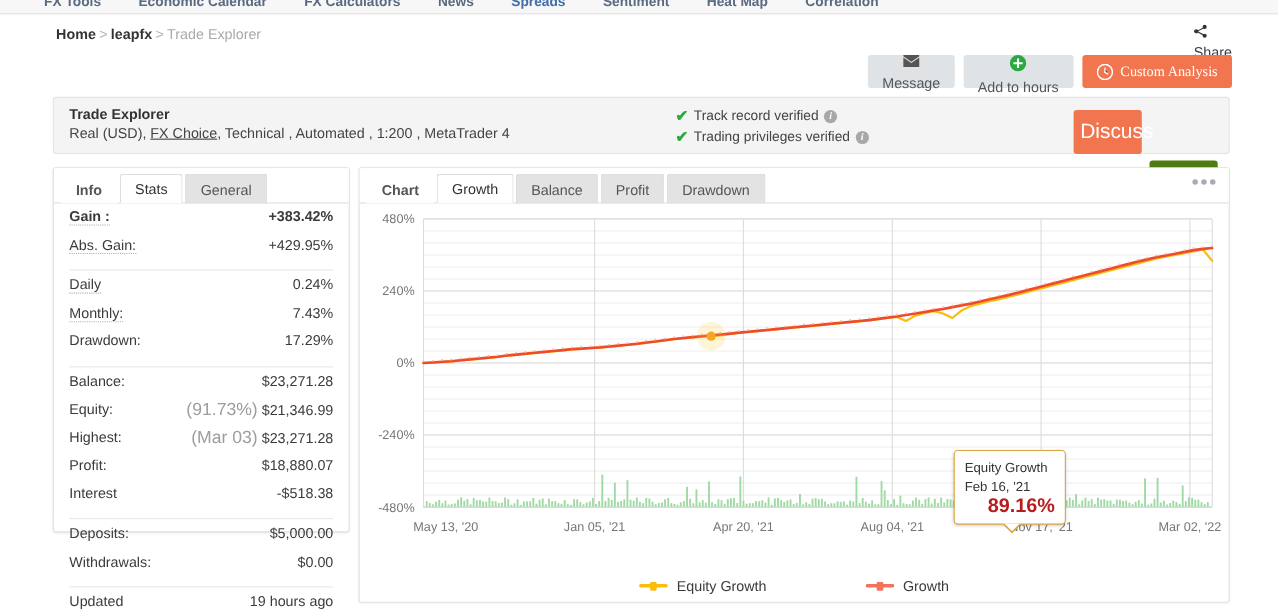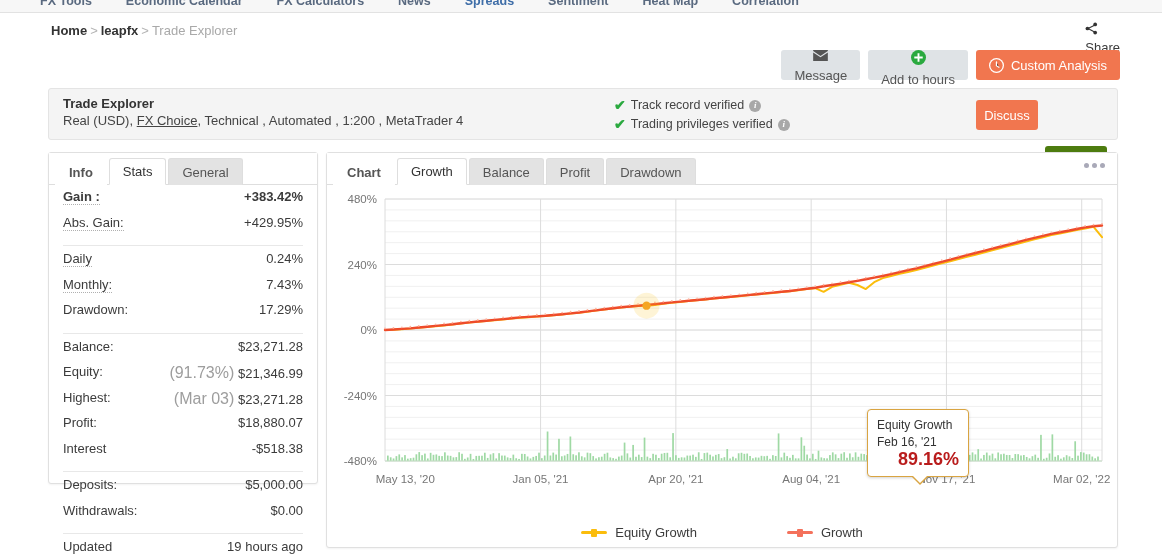--- a/index.html
+++ b/index.html
@@ -52,21 +52,21 @@
     display: flex; gap: 8px; align-items: center;
   }
   .btn {
     display: inline-flex; align-items: center; gap: 7px;
     height: 30px; padding: 0 13px;
     border: none; border-radius: 3px;
     font-size: 13px; font-family: "Liberation Sans", sans-serif;
     cursor: pointer; white-space: nowrap;
   }
   .btn-grey { background: #dfe3e6; color: #555; flex-direction: column; }
-  .btn-orange { background: #f1764f; color: #fff; }
+  .btn-orange { background: #f1764f; color: #fff; font-family: Liberation Serif, serif; }
   .ico { display: inline-flex; align-items: center; }
 
   
   .strip {
     position: absolute; left: 48px; top: 88px;
     width: 1070px; height: 52px;
     background: #f4f4f4; border: 1px solid #e4e4e4; border-radius: 3px;
   }
   .strip-title {
     position: absolute; left: 14px; top: 7px;
@@ -86,22 +86,22 @@
   .info-dot {
     display: inline-flex; align-items: center; justify-content: center;
     width: 12px; height: 12px; border-radius: 50%;
     background: #a8a8a8; color: #fff; font-size: 9px;
     font-weight: bold; font-style: italic; font-family: "Liberation Serif", serif;
   }
   .strip-btns {
     position: absolute; right: 10px; top: 11px; display: flex; gap: 7px;
   }
   .btn-sm {
-    width: 62px; height: 30px; border: none; border-radius: 3px;
-    color: #fff; font-size: 13px; cursor: pointer;
+    width: 62px; height: 40px; border: none; border-radius: 3px;
+    color: #fff; font-size: 19px; cursor: pointer;
     font-family: "Liberation Sans", sans-serif;
   }
   .btn-discuss { background: #f1764f; }
   .btn-copy { background: #4d7c0f; margin-top: 46px; }
 
   
   .panel {
     position: absolute; background: #fff;
     border: 1px solid #e0e0e0; border-radius: 3px;
     box-shadow: 0 1px 2px rgba(0,0,0,.05);

